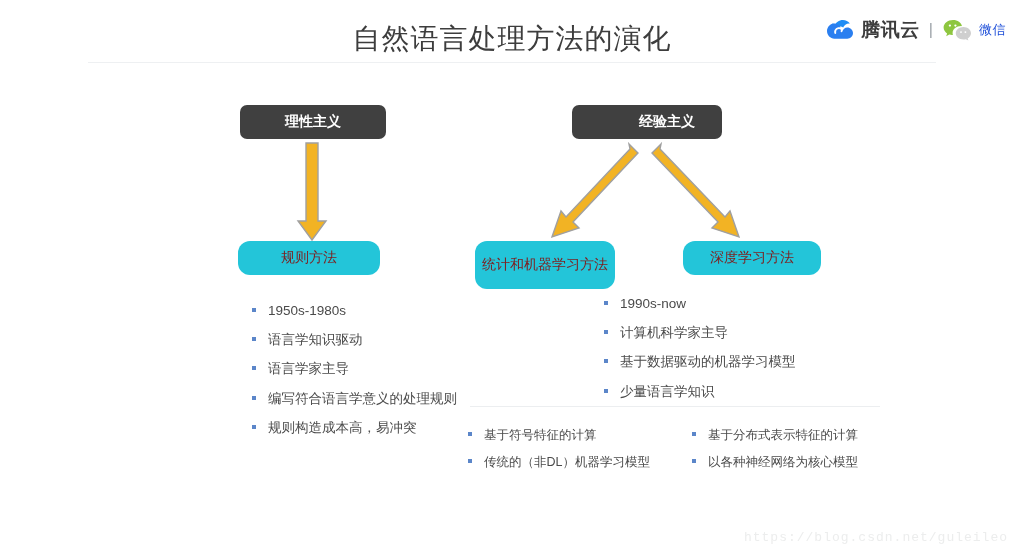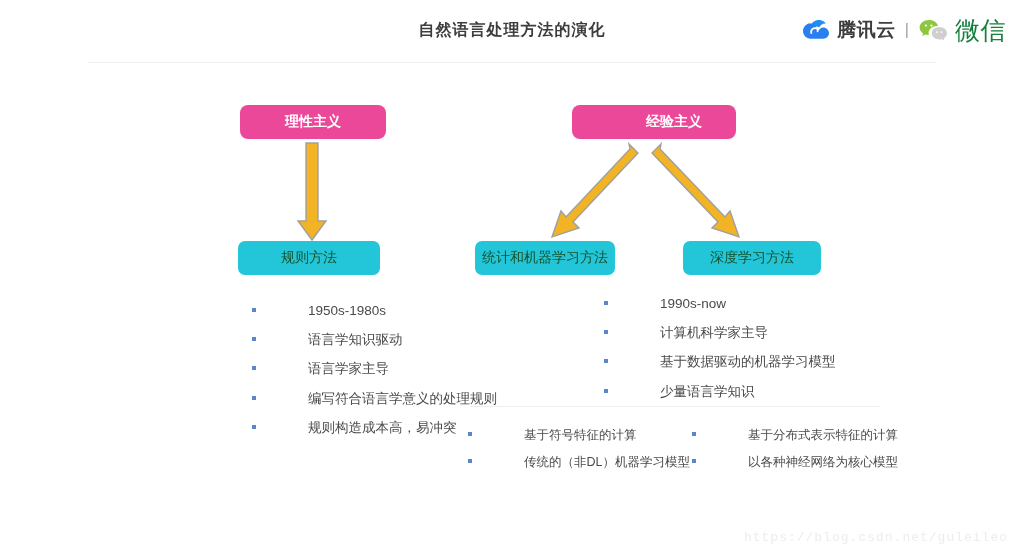--- a/index.html
+++ b/index.html
@@ -21,22 +21,22 @@
   .header {
     position: absolute;
     left: 0; top: 0;
     width: 1024px; height: 62px;
   }
   .page-title {
     position: absolute;
     left: 0; top: 20px;
     width: 1024px;
     text-align: center;
-    font-size: 16px;
-    font-weight: bold;
+    font-size: 28px;
+    font-weight: normal;
     color: #3d3d3d;
     letter-spacing: 1px;
   }
   .header-rule {
     position: absolute;
     left: 88px; top: 62px;
     width: 848px; height: 1px;
     background: #eef0f2;
   }
 
@@ -56,67 +56,66 @@
     color: #3d3d3d;
     letter-spacing: 0.5px;
   }
   .logo-sep {
     font-size: 16px;
     color: #9aa0a6;
     margin: 0 2px;
   }
   .wechat-icon { width: 30px; height: 24px; display: block; }
   .logo-text-wechat {
-    font-size: 25px;
-    color: #15803d;
+    font-size: 13px;
+    color: #1d4ed8;
     letter-spacing: 0.5px;
   }
 
   
   .node {
     position: absolute;
     display: flex;
     align-items: center;
     justify-content: center;
     border-radius: 7px;
     font-size: 14px;
     white-space: nowrap;
   }
   .node.blue {
-    background: #ec4899;
+    background: #404040;
     color: #ffffff;
     font-weight: bold;
-    border-radius: 8px;
   }
   .node.teal {
     background: #23c5d9;
-    color: #14532d;
+    color: #7f1d1d;
+    border-radius: 12px;
   }
 
   #node-rationalism { left: 240px; top: 105px; width: 146px; height: 34px; }
-  #node-empiricism  { left: 572px; top: 105px; width: 164px; height: 34px; padding-left: 40px; }
+  #node-empiricism  { left: 572px; top: 105px; width: 150px; height: 34px; padding-left: 40px; }
   #node-rule        { left: 238px; top: 241px; width: 142px; height: 34px; }
-  #node-statml      { left: 475px; top: 241px; width: 140px; height: 34px; }
+  #node-statml      { left: 475px; top: 241px; width: 140px; height: 48px; }
   #node-deeplearn   { left: 683px; top: 241px; width: 138px; height: 34px; }
 
   
   .arrow-layer {
     position: absolute;
     left: 0; top: 0;
     width: 1024px; height: 557px;
     pointer-events: none;
   }
 
   
   .bullet-list { position: absolute; }
   .bullet-row {
     display: flex;
     align-items: baseline;
     margin-bottom: 13px;
-    gap: 40px;
   }
   .bullet-dot {
     width: 4px; height: 4px;
     background: #5b86c9;
     margin-right: 12px;
     flex: 0 0 auto;
     position: relative;
     top: -3px;
   }
   .bullet-text {

